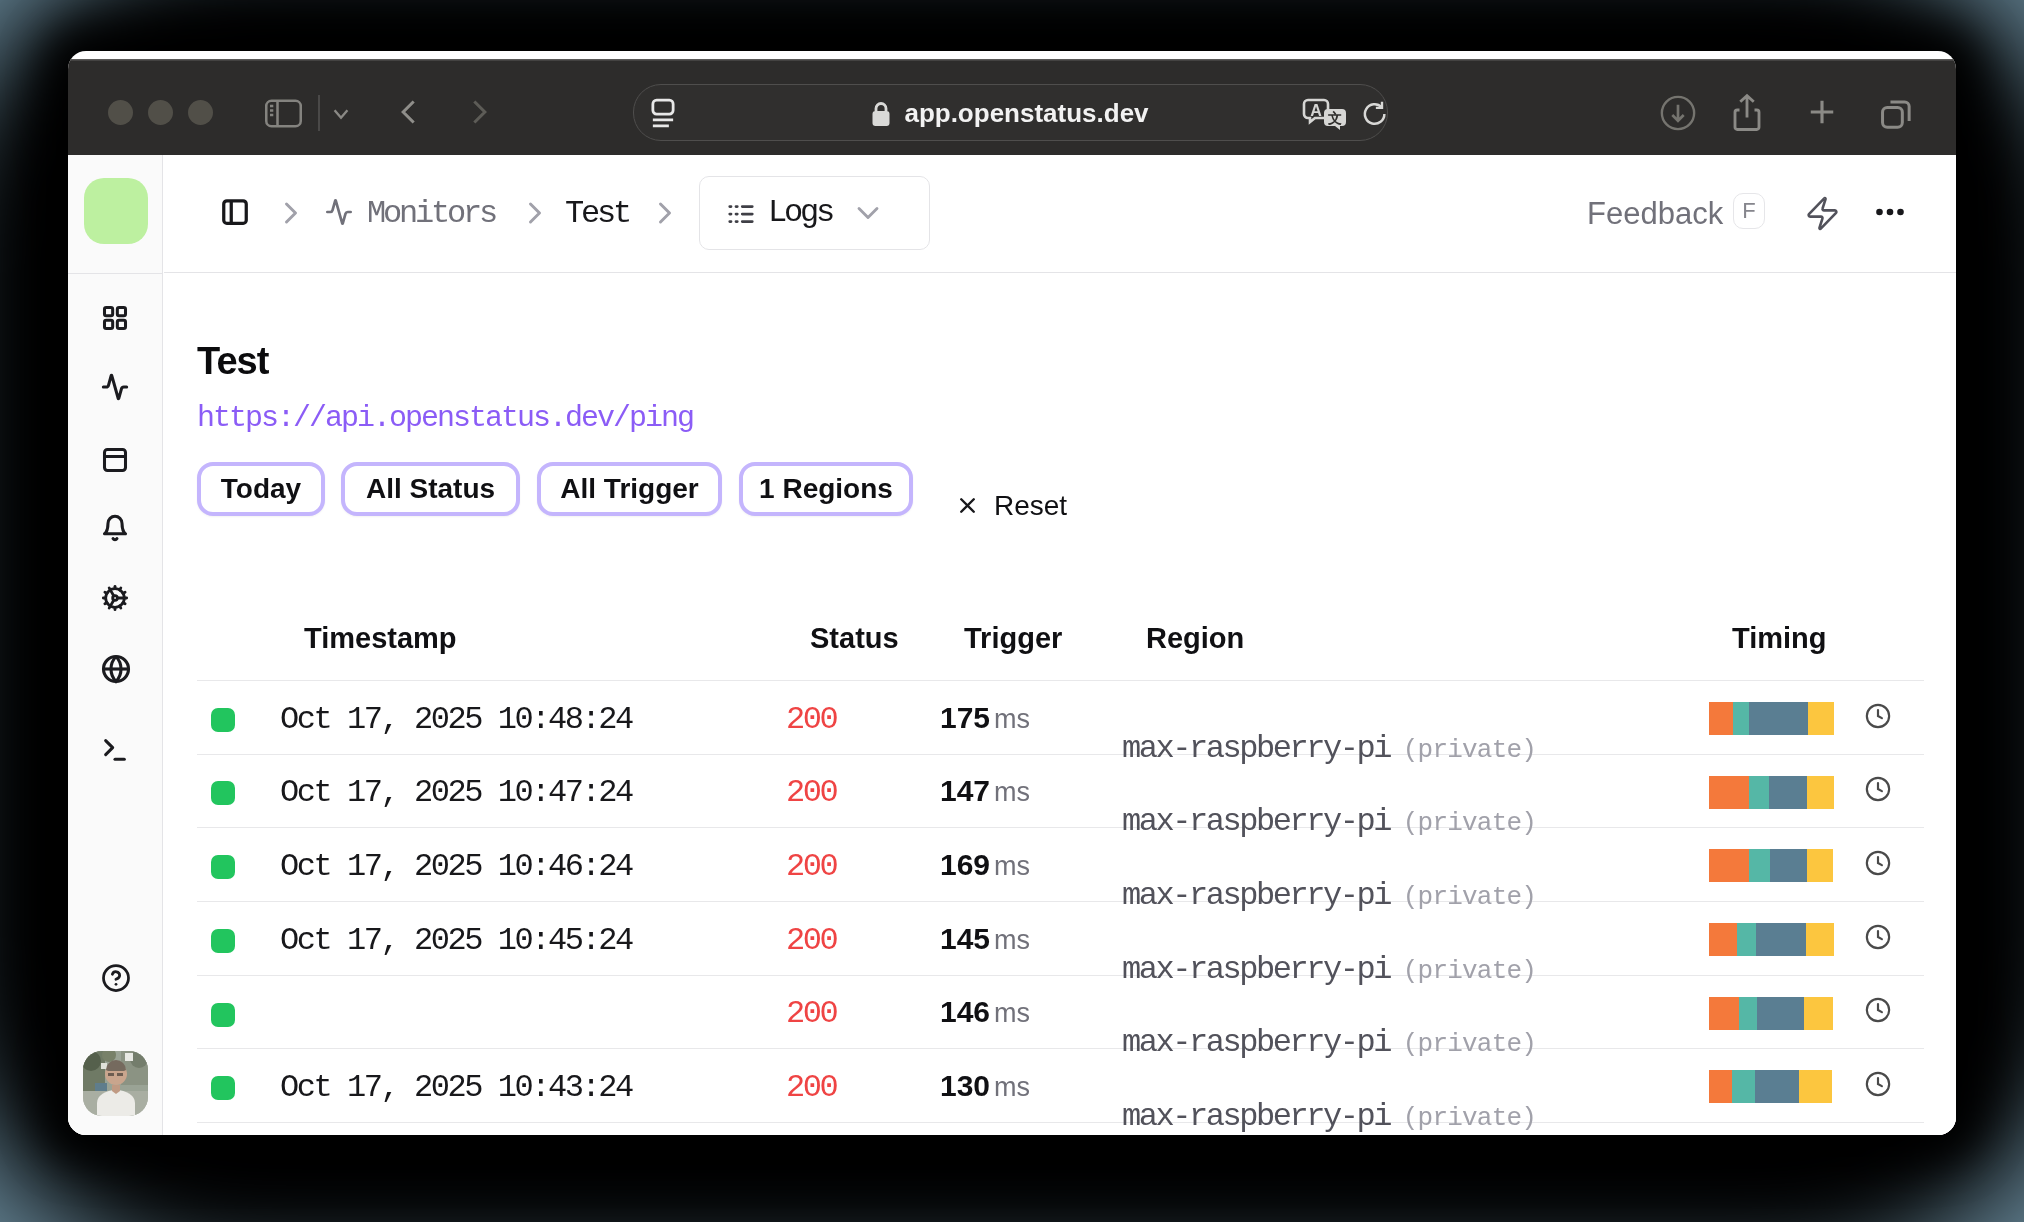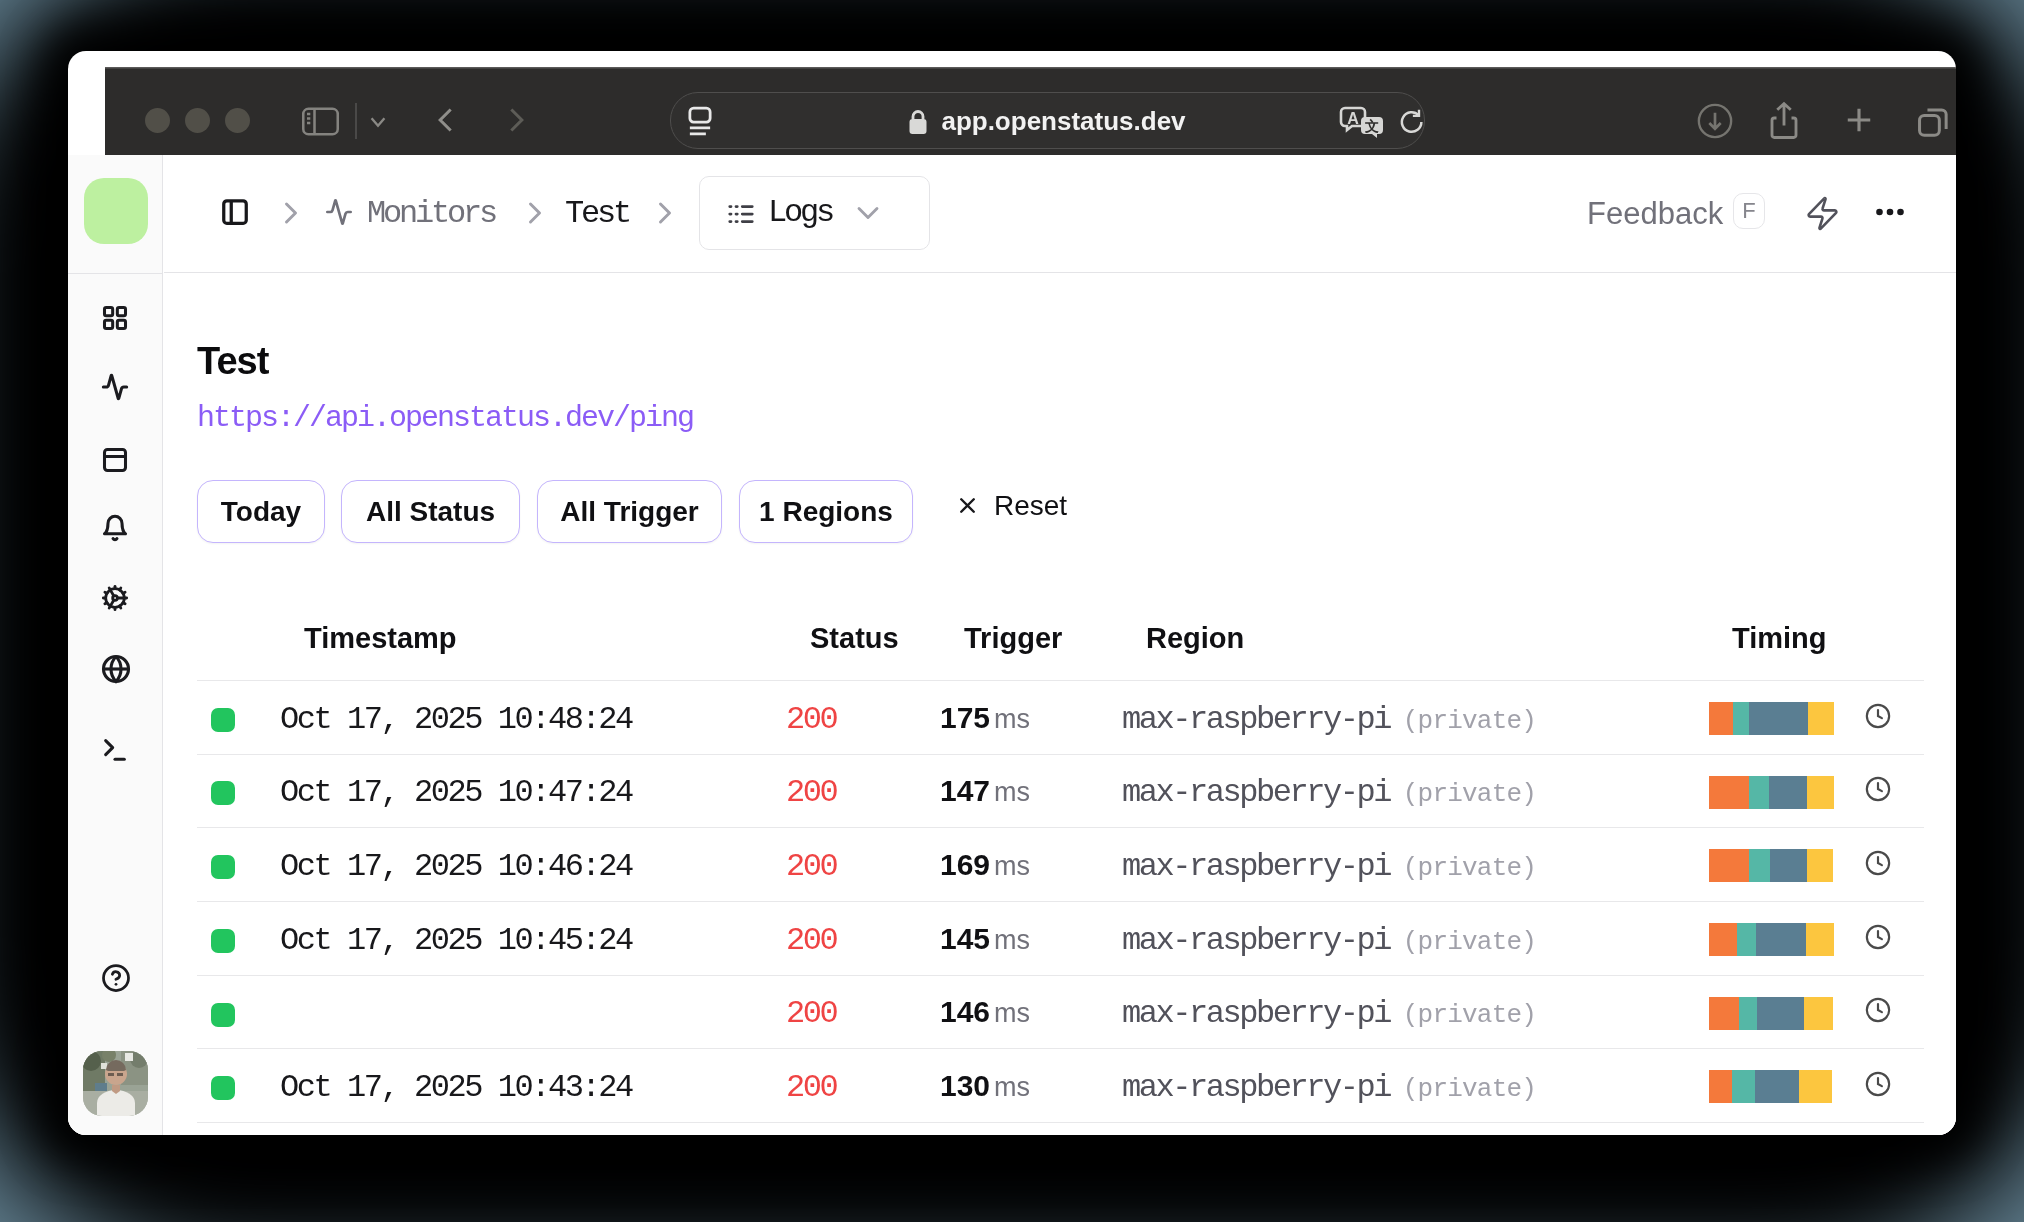--- a/index.html
+++ b/index.html
@@ -10,22 +10,22 @@
 
   #window {
     position:absolute; left:68px; top:51px; width:1888px; height:1084px;
     border-radius:18px; background:#fff; overflow:hidden;
     box-shadow: 0 0 40px 25px rgba(0,0,0,0.9);
   }
   .abs { position:absolute; }
   .mono { font-family:"Liberation Mono", monospace; }
 
   
-  #chrome { position:absolute; left:0; top:16px; right:0; height:104px; background:#2d2c2b;
-    box-shadow: inset 0 1.5px 0 rgba(255,255,255,0.22); margin-left: 37px; }
+  #chrome { position:absolute; left:0; top:8px; right:0; height:104px; background:#2d2c2b;
+    box-shadow: inset 0 1.5px 0 rgba(255,255,255,0.22); }
   .tl { position:absolute; width:25px; height:25px; border-radius:50%; background:#514f48; top:41px; }
   .cicon { position:absolute; color:#9c9c9c; }
   #urlbar { position:absolute; left:565px; top:25px; width:755px; height:57px;
     border:1.5px solid #4f4e4d; border-radius:28px; background:#302f2e; }
 
   
   #appbody { position:absolute; left:0; top:104px; right:0; bottom:0; background:#fff; }
   #sidebar { position:absolute; left:0; top:0; width:95px; height:100%;
     background:#fafafa; border-right:1px solid #e4e4e7; }
   #sb-avatar { position:absolute; left:16px; top:23px; width:64px; height:66px; border-radius:20px; background:#bdf0a0; }
@@ -37,31 +37,31 @@
 
   .chev { color:#a1a1aa; }
   #logsbtn { position:absolute; left:535px; top:21px; width:231px; height:74px;
     border:1px solid #e4e4e7; border-radius:10px; background:#fff; }
   #fbadge { position:absolute; left:1569px; top:38px; width:32px; height:36px;
     border:1px solid #e6e6e9; border-radius:10px; color:#85858c;
     font-size:22px; line-height:34px; text-align:center; font-weight:500; }
 
   
   h1 { font-size:38px; font-weight:700; color:#0b0b0d; letter-spacing:-1px; }
-  .fbtn { position:absolute; top:206px; height:63px; border:1px solid #c4b5fd; border-radius:16px;
+  .fbtn { position:absolute; top:188px; height:54px; border:4px solid #c4b5fd; border-radius:16px;
     background:#fff; font-size:28px; font-weight:600; color:#101013; text-align:center;
     display:flex; align-items:center; justify-content:center; box-shadow:0 1px 2px rgba(0,0,0,0.05); }
   .thead { position:absolute; font-size:29px; font-weight:700; color:#101013;margin-left:24px; }
   .rowline { position:absolute; left:33px; width:1727px; height:1px; background:#e8e8ea; }
   .gsq { position:absolute; width:24px; height:24px; border-radius:7px; background:#22c55e; }
   .ts { position:absolute; font-family:"Liberation Mono", monospace; font-size:32px; letter-spacing:-2.45px; color:#18181b; }
   .st200 { position:absolute; font-family:Liberation Mono, monospace; font-size:32px; letter-spacing:-2.45px; color:#ef4444; }
   .lat { position:absolute; font-size:30px; font-weight:700; color:#101013; }
   .lat span { font-size:27px; font-weight:400; color:#71717a; margin-left:4px; }
-  .reg { position:absolute; font-family:"Liberation Mono", monospace; font-size:32px; letter-spacing:-2.45px; color:#52525b; }
+  .reg { position:absolute; font-family:"Liberation Mono", monospace; font-size:32px; letter-spacing:-2.45px; color:#52525b;margin-top:29px; }
   .reg span { font-size:26px; color:#a1a1aa; letter-spacing:-0.8px; margin-left:-4px; }
   .bar { position:absolute; height:33px; display:flex; }
   .bar i { display:block; height:33px; }
   .co { background:#f4793b; } .ct { background:#55b7a6; } .cs { background:#5a7e92; } .cy { background:#fcc63f; }
   .clk { position:absolute; color:#4a4a4a; }
 </style>
 </head>
 <body>
   <div id="shadowblob"></div>
 

